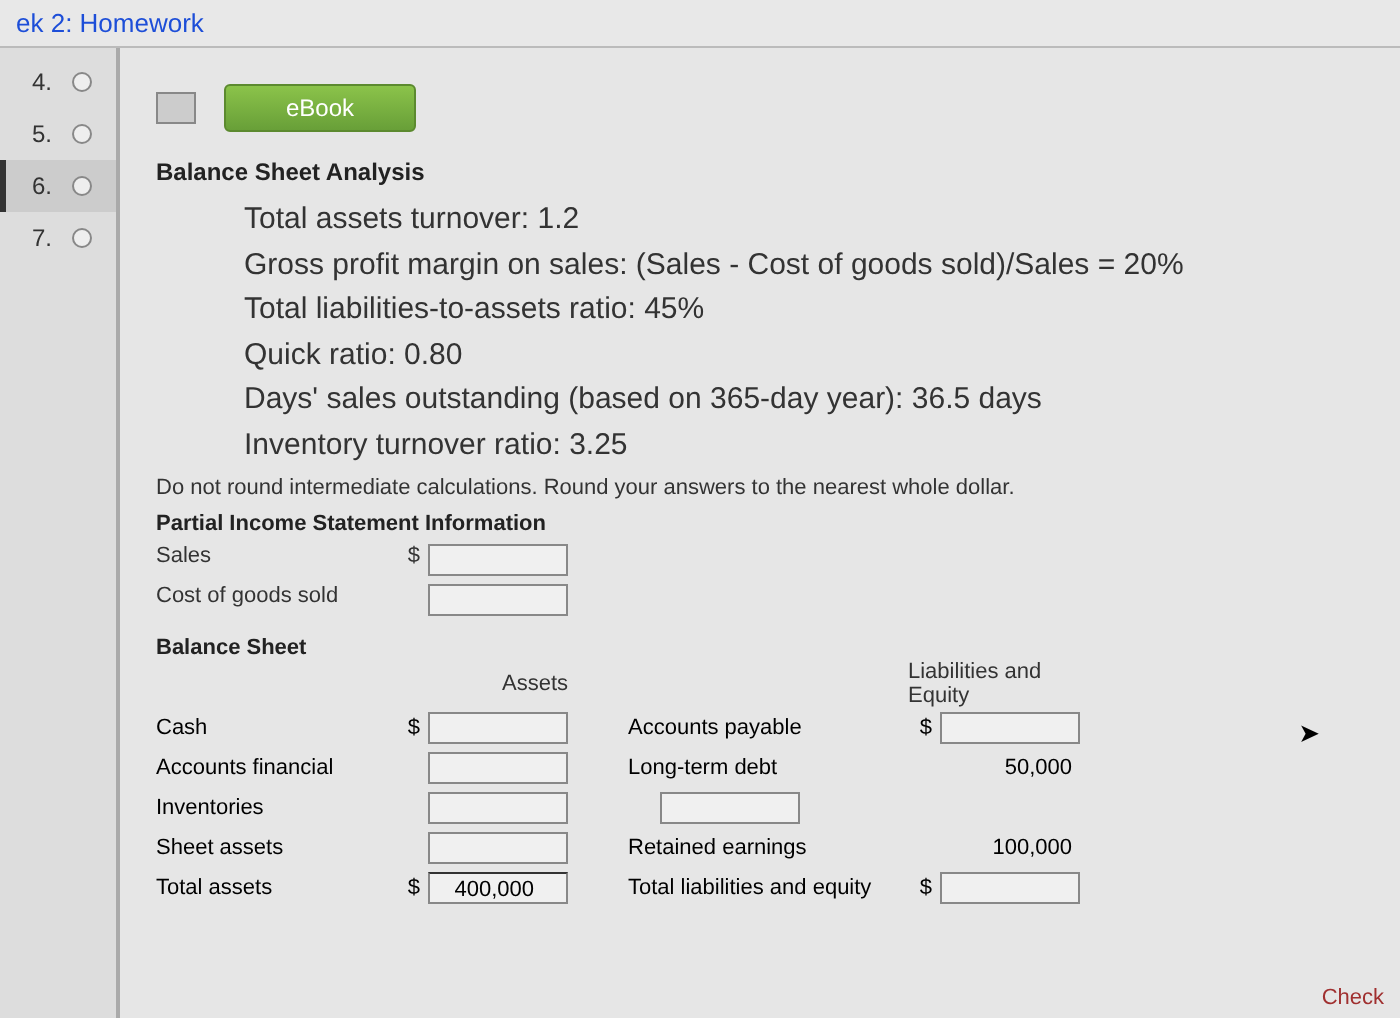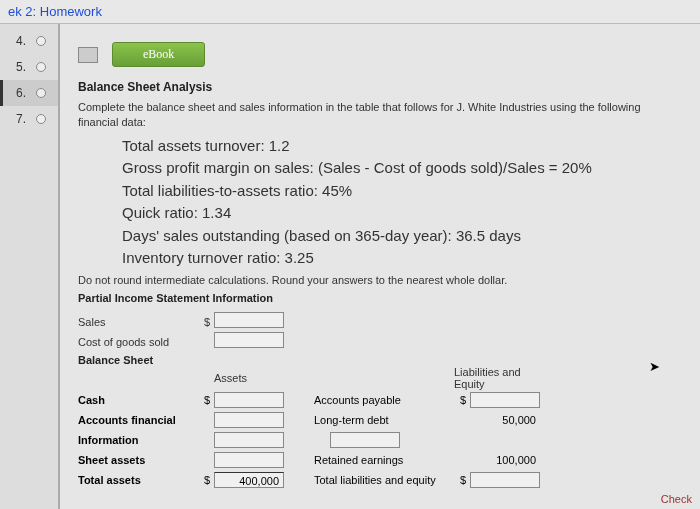--- a/index.html
+++ b/index.html
@@ -5,40 +5,40 @@
     * { box-sizing: border-box; margin: 0; padding: 0; }
     body { font-family: Arial, sans-serif; font-size: 11px; background: #d0d0d0; width: 700px; height: 509px; overflow: hidden; position: relative; }
     .header { background: #e8e8e8; padding: 4px 8px; font-size: 13px; color: #1d4ed8; border-bottom: 1px solid #bbb; }
     .main-wrap { display: flex; height: calc(100% - 24px); }
     .sidebar { width: 60px; background: #ddd; border-right: 2px solid #aaa; padding-top: 4px; }
     .side-item { display: flex; align-items: center; padding: 6px 8px; font-size: 12px; color: #333; cursor: pointer; }
     .side-num { width: 18px; text-align: right; margin-right: 10px; }
     .side-dot { width: 10px; height: 10px; border: 1px solid #888; border-radius: 50%; background: #eee; }
     .side-item.active { border-left: 3px solid #333; padding-left: 5px; background: #ccc; }
     .content { flex: 1; background: #e6e6e6; padding: 18px 18px 8px 18px; overflow: hidden; position: relative; }
-    .ebook-bar { display: flex; align-items: center; margin-bottom: 10px; font-family: Liberation Serif, serif; }
+    .ebook-bar { display: flex; align-items: center; margin-bottom: 10px; }
     .ebook-icon { width: 20px; height: 16px; background: #ccc; border: 1px solid #888; margin-right: 14px; }
     .ebook-btn { background: linear-gradient(#8bc34a, #689f38); color: #fff; padding: 4px 30px; border-radius: 3px; font-size: 12px; border: 1px solid #5c8a2f; }
     .section-title { font-weight: bold; font-size: 12px; color: #222; margin-bottom: 6px; margin-top: 13px; }
     .instructions { font-size: 11px; color: #333; margin-bottom: 4px; line-height: 1.4; }
     .data-line { font-size: 15px; color: #333; line-height: 1.5; margin-left: 44px; }
     .note { font-size: 11px; color: #333; margin: 4px 0 6px 0; }
     .subhead { font-weight: bold; font-size: 11px; color: #222; margin: 6px 0 4px 0; }
     .pis-table, .bs-table { font-size: 11px; color: #333; }
-    .pis-row { display: flex; align-items: flex-end; height: 20px; }
+    .pis-row { display: flex; align-items: flex-start; height: 20px; }
     .pis-label { width: 120px; }
     .pis-dollar { width: 12px; text-align: right; margin-right: 4px; }
     .pis-input { width: 70px; height: 16px; border: 1px solid #888; background: #f0f0f0; }
     .bs-wrap { display: flex; margin-top: 4px; }
     .bs-col { }
     .bs-header { font-size: 11px; color: #333; margin-bottom: 4px; }
     .bs-row { display: flex; align-items: center; height: 20px; }
-    .bs-label-l { width: 120px; font-weight: bold; }
+    .bs-label-l { width: 120px; }
     .bs-dollar { width: 12px; text-align: right; margin-right: 4px; }
-    .bs-input { width: 70px; height: 16px; border: 1px solid #888; background: #f0f0f0; text-align: right; padding-right: 4px; font-size: 11px; line-height: 16px; }
+    .bs-input { width: 70px; height: 16px; border: 1px solid #888; background: #f0f0f0; text-align: right; padding-right: 16px; font-size: 11px; line-height: 16px; }
     .bs-input.total { border-top: 1px solid #333; }
     .bs-gap { width: 30px; }
     .bs-label-r { width: 140px; }
     .bs-input-r { width: 70px; height: 16px; border: 1px solid #888; background: #f0f0f0; text-align: right; padding-right: 4px; font-size: 11px; line-height: 16px; }
     .bs-val-static { width: 70px; text-align: right; padding-right: 4px; font-size: 11px; }
     .check { position: absolute; bottom: 4px; right: 8px; color: #a03030; font-size: 11px; cursor: pointer; }
     .cursor-arrow { position: absolute; top: 335px; right: 40px; font-size: 13px; color: #000; }
   </style>
 </head>
 <body>
@@ -69,26 +69,25 @@
 
   <div class="content">
     <div class="ebook-bar">
       <div class="ebook-icon"></div>
       <div class="ebook-btn">
         <span>eBook</span>
       </div>
     </div>
 
     <div class="section-title">Balance Sheet Analysis</div>
-    <div class="instructions">Complete the balance sheet and sales information in the table that follows for J. White Industries using the following financial data:</div>
 
     <div class="data-line">Total assets turnover: 1.2</div>
     <div class="data-line">Gross profit margin on sales: (Sales - Cost of goods sold)/Sales = 20%</div>
     <div class="data-line">Total liabilities-to-assets ratio: 45%</div>
-    <div class="data-line">Quick ratio: 1.34</div>
+    <div class="data-line">Quick ratio: 0.80</div>
     <div class="data-line">Days' sales outstanding (based on 365-day year): 36.5 days</div>
     <div class="data-line">Inventory turnover ratio: 3.25</div>
 
     <div class="note">Do not round intermediate calculations. Round your answers to the nearest whole dollar.</div>
 
     <div class="subhead">Partial Income Statement Information</div>
     <div class="pis-table">
       <div class="pis-row">
         <span class="pis-label">Sales</span>
         <span class="pis-dollar">$</span>
@@ -101,21 +100,21 @@
       </div>
     </div>
 
     <div class="subhead">Balance Sheet</div>
 
     <div class="bs-wrap">
       <div class="bs-col">
         <div class="bs-row">
           <span class="bs-label-l"></span>
           <span class="bs-dollar"></span>
-          <span class="bs-header" style="width:70px;text-align:left">Assets</span>
+          <span class="bs-header" style="width:70px;text-align:right">Assets</span>
           <span class="bs-gap"></span>
           <span class="bs-label-r"></span>
           <span class="bs-header" style="width:86px">Liabilities and Equity</span>
         </div>
         <div class="bs-row">
           <span class="bs-label-l">Cash</span>
           <span class="bs-dollar">$</span>
           <input class="bs-input" style="">
           <span class="bs-gap"></span>
           <span class="bs-label-r">Accounts payable</span>
@@ -125,21 +124,21 @@
         <div class="bs-row">
           <span class="bs-label-l">Accounts financial</span>
           <span class="bs-dollar"></span>
           <input class="bs-input" style="">
           <span class="bs-gap"></span>
           <span class="bs-label-r">Long-term debt</span>
           <span class="bs-dollar"></span>
           <span class="bs-val-static">50,000</span>
         </div>
         <div class="bs-row">
-          <span class="bs-label-l">Information</span>
+          <span class="bs-label-l">Inventories</span>
           <span class="bs-dollar"></span>
           <input class="bs-input" style="">
           <span class="bs-gap"></span>
           <span class="bs-dollar"></span>
           <input class="bs-input-r" style="">
         </div>
         <div class="bs-row">
           <span class="bs-label-l">Sheet assets</span>
           <span class="bs-dollar"></span>
           <input class="bs-input" style="">

